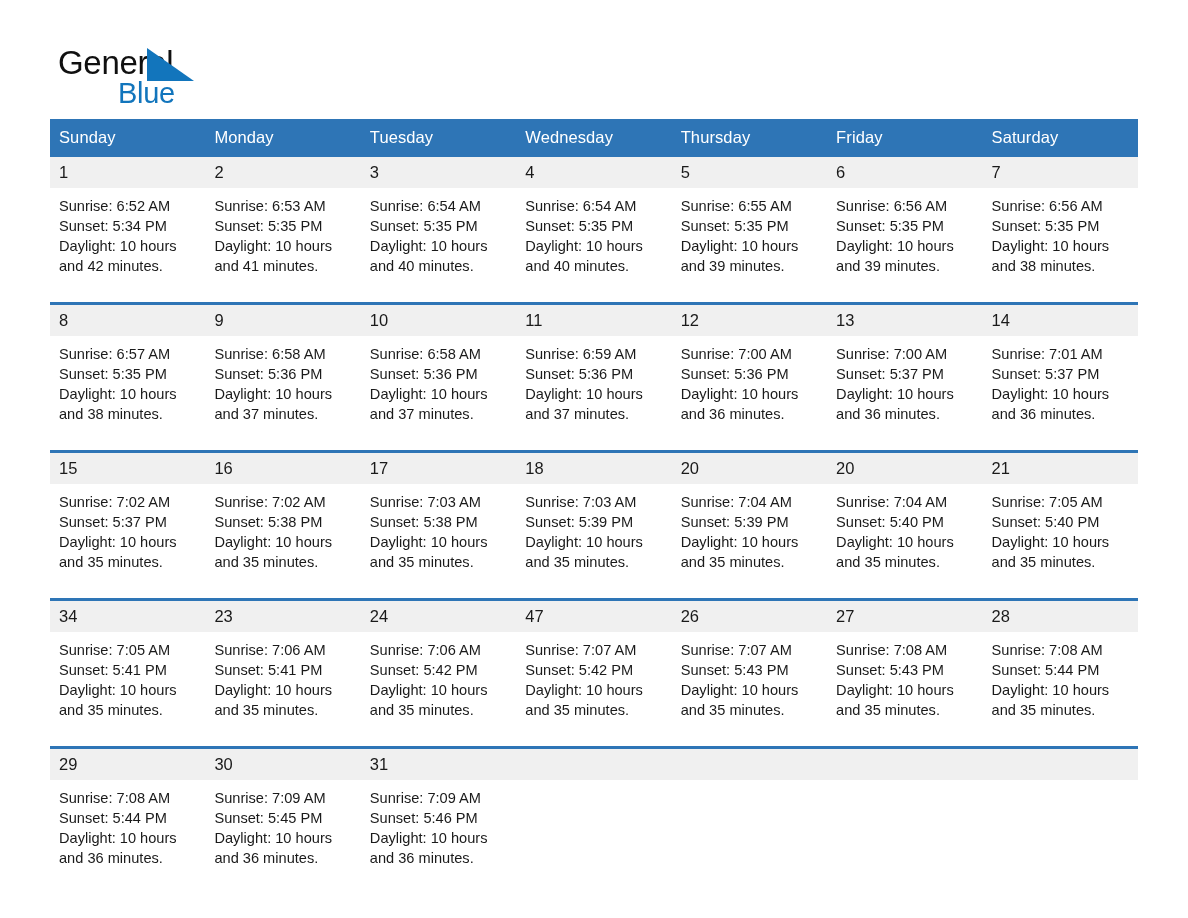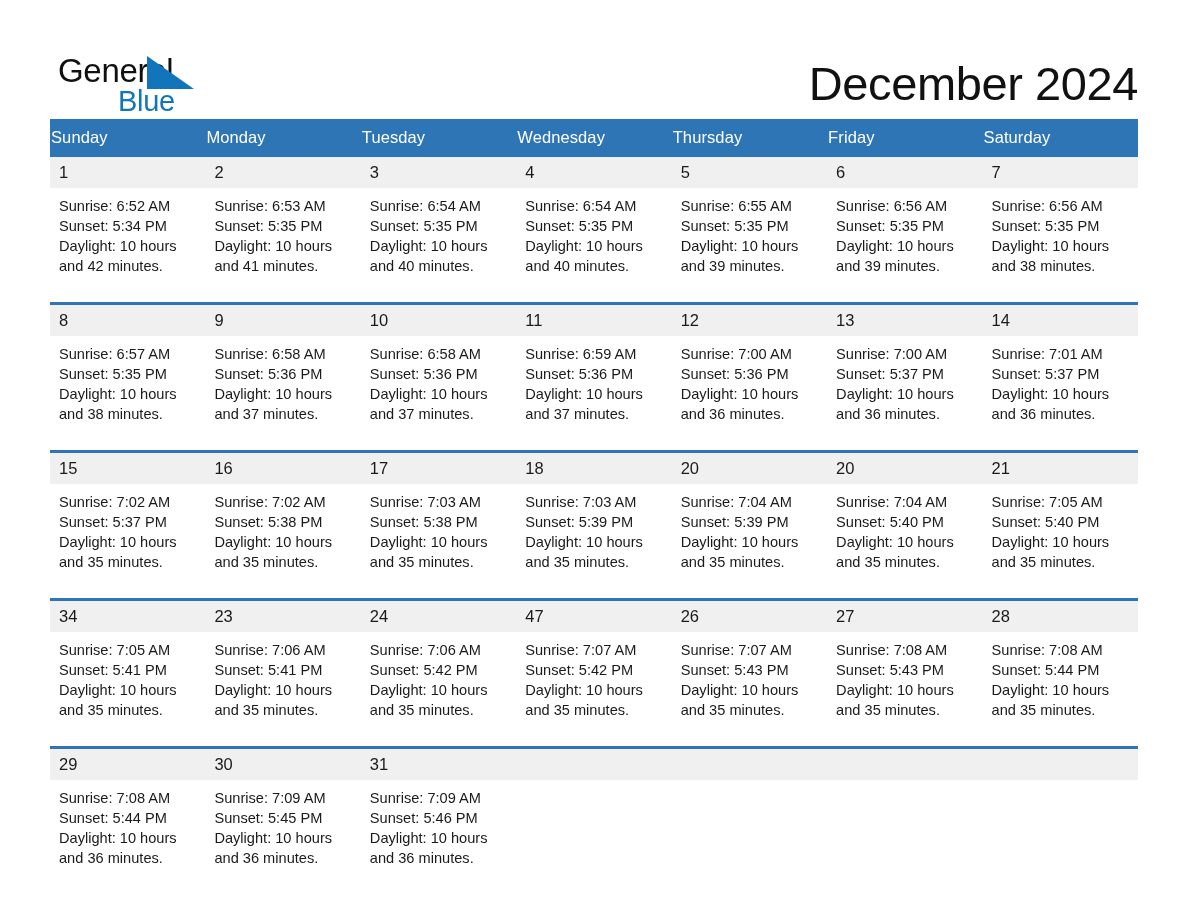--- a/index.html
+++ b/index.html
@@ -19,23 +19,23 @@
     position: relative;
     width: 1188px;
     height: 918px;
     box-sizing: border-box;
     padding: 0 50px;
   }
 
   
   .header {
     display: flex;
-    align-items: center;
+    align-items: flex-start;
     justify-content: space-between;
-    padding-top: 58px;
+    padding-top: 40px;
     height: 110px;
     box-sizing: border-box;
   }
   .brand {
     position: relative;
     width: 160px;
     height: 72px;
     padding-left: 8px;
   }
   .brand-general {
@@ -95,21 +95,21 @@
     margin-top: 9px;
   }
   .calendar col { width: 14.2857%; }
 
   thead th {
     background: #2e75b6;
     color: #ffffff;
     font-size: 16.5px;
     font-weight: normal;
     text-align: left;
-    padding: 8px 0 9px 1px;
+    padding: 8px 0 9px 9px;
     height: 21px;
     vertical-align: middle;
     letter-spacing: 0.1px;
   }
 
   tbody tr.week-sep td {
     padding: 0;
     height: 3px;
     line-height: 0;
     font-size: 0;
@@ -160,21 +160,20 @@
 
   <div class="header">
 
     <div class="brand">
       <span class="brand-general">General</span>
       <span class="brand-triangle"></span>
       <span class="brand-blue">Blue</span>
     </div>
 
     <div class="titleblock">
-      <h1 class="month-title">December 2024</h1>
     </div>
 
   </div>
 
   <table class="calendar">
     <colgroup>
       <col>
         <col>
         <col>
         <col>

